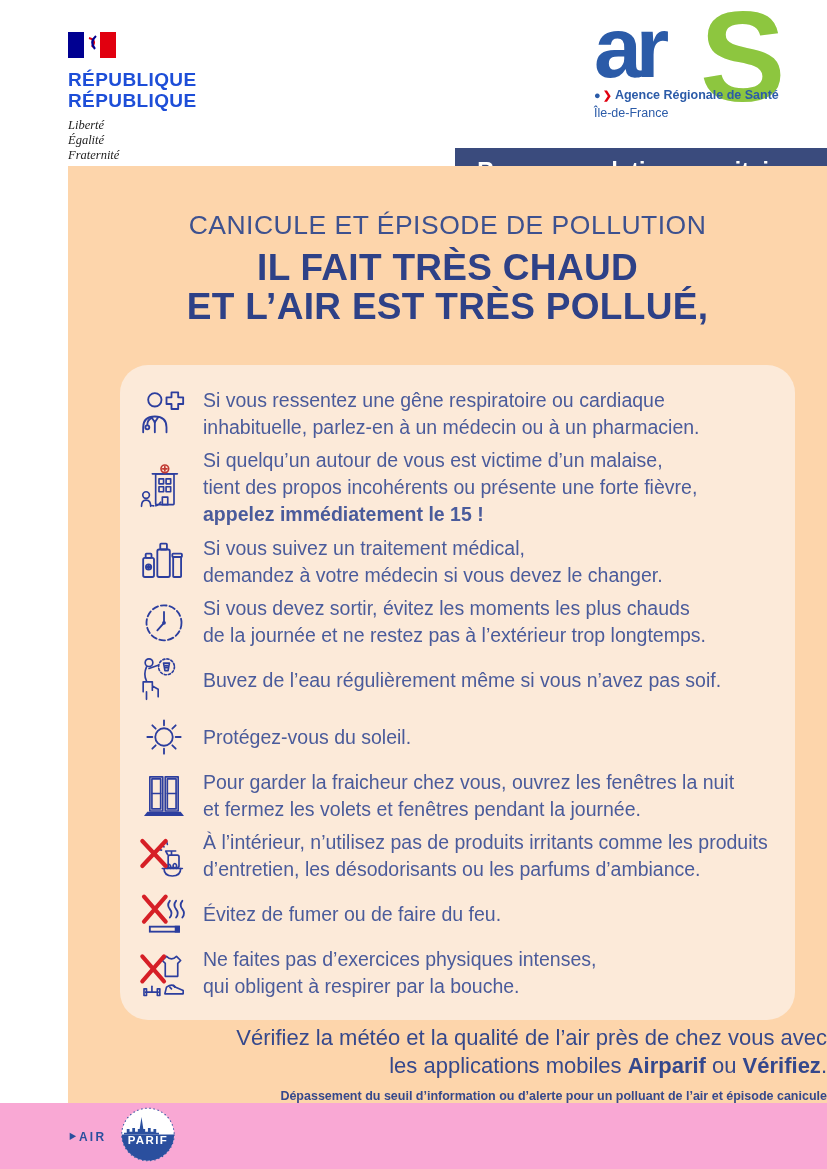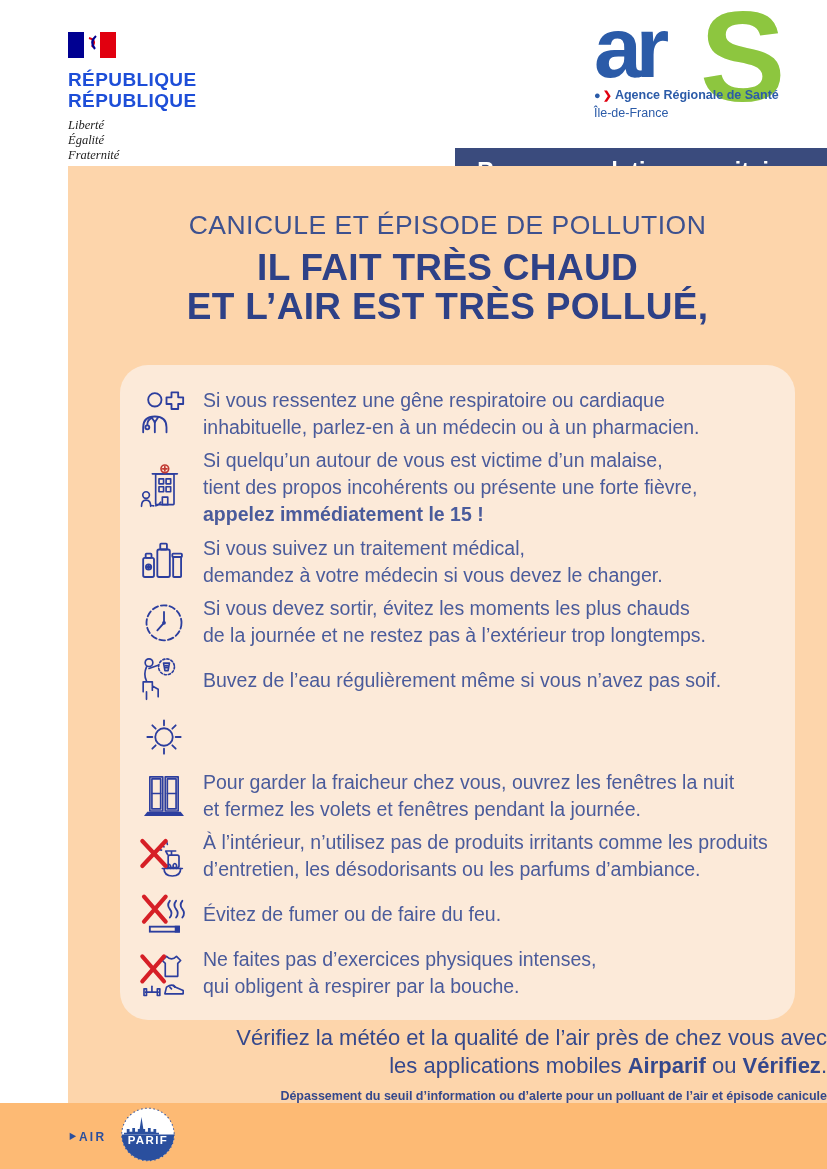--- a/index.html
+++ b/index.html
@@ -41,21 +41,21 @@
   .txt strong{display:block;font-weight:700;color:#4a5b9b;}
   .txt strong:empty{display:none;}
 
   
   .note{position:absolute;left:0;top:858px;width:100%;text-align:right;color:#35488c;}
   .n1,.n2{font-size:22px;line-height:28px;}
   .n2 strong{font-weight:700;margin-top:12px;}
   .n3{margin-top:9px;font-size:12.5px;font-weight:700;}
 
   
-  .footer{position:absolute;left:0;top:1103px;width:827px;height:66px;background:#fdba74;}
+  .footer{position:absolute;left:0;top:1103px;width:827px;height:66px;background:#f9a8d4;}
   .airparif{position:absolute;left:66px;top:2px;}
 </style>
 </head>
 <body>
 
 <div class="page">
 
   <div class="rf-block">
     <svg width="48" height="26" viewBox="0 0 48 26">
       <rect width="16" height="26" fill="#000091"></rect>
@@ -179,20 +179,21 @@
         <div class="txt"><span>Buvez de l’eau régulièrement même si vous n’avez pas soif.</span></div>
       </div>
 
       <div class="item">
         <span class="ico">
           <svg viewBox="0 0 60 60" width="50" height="50" fill="none" stroke="#2c3e9e" stroke-width="2.2" stroke-linecap="round">
             <circle cx="30" cy="30" r="10.5"></circle>
             <path d="M30 10v6M30 44v6M10 30h6M44 30h6M16 16l4 4M44 16l-4 4M16 44l4-4M44 44l-4-4"></path>
           </svg>
         </span>
+        <div class="txt"><span>Protégez-vous du soleil.</span></div>
       </div>
 
       <div class="item">
         <span class="ico">
           <svg viewBox="0 0 60 60" width="50" height="50" fill="none" stroke="#2c3e9e" stroke-width="2" stroke-linecap="round" stroke-linejoin="round">
             <path d="M10 49h40l4 5H6z" fill="#2c3e9e" stroke="none"></path>
             <rect x="13" y="7" width="15.5" height="41"></rect>
             <rect x="15.5" y="9.5" width="10.5" height="36"></rect>
             <path d="M15.5 27h10.5"></path>
             <rect x="31.5" y="7" width="15.5" height="41"></rect>

